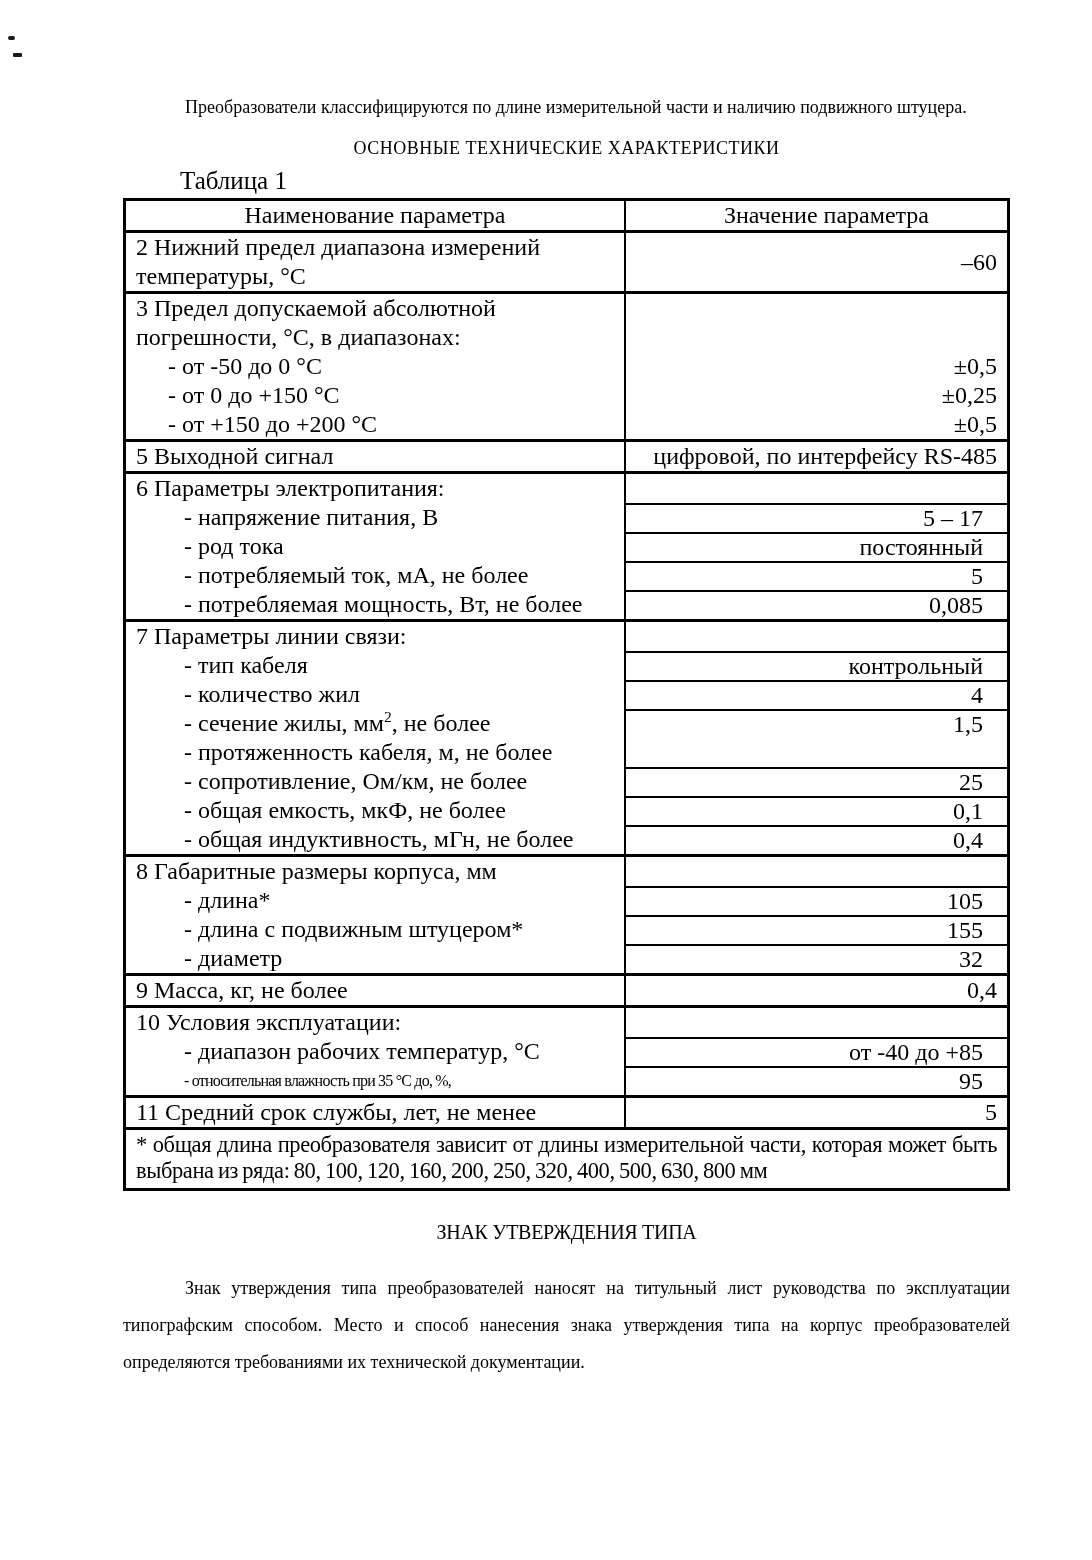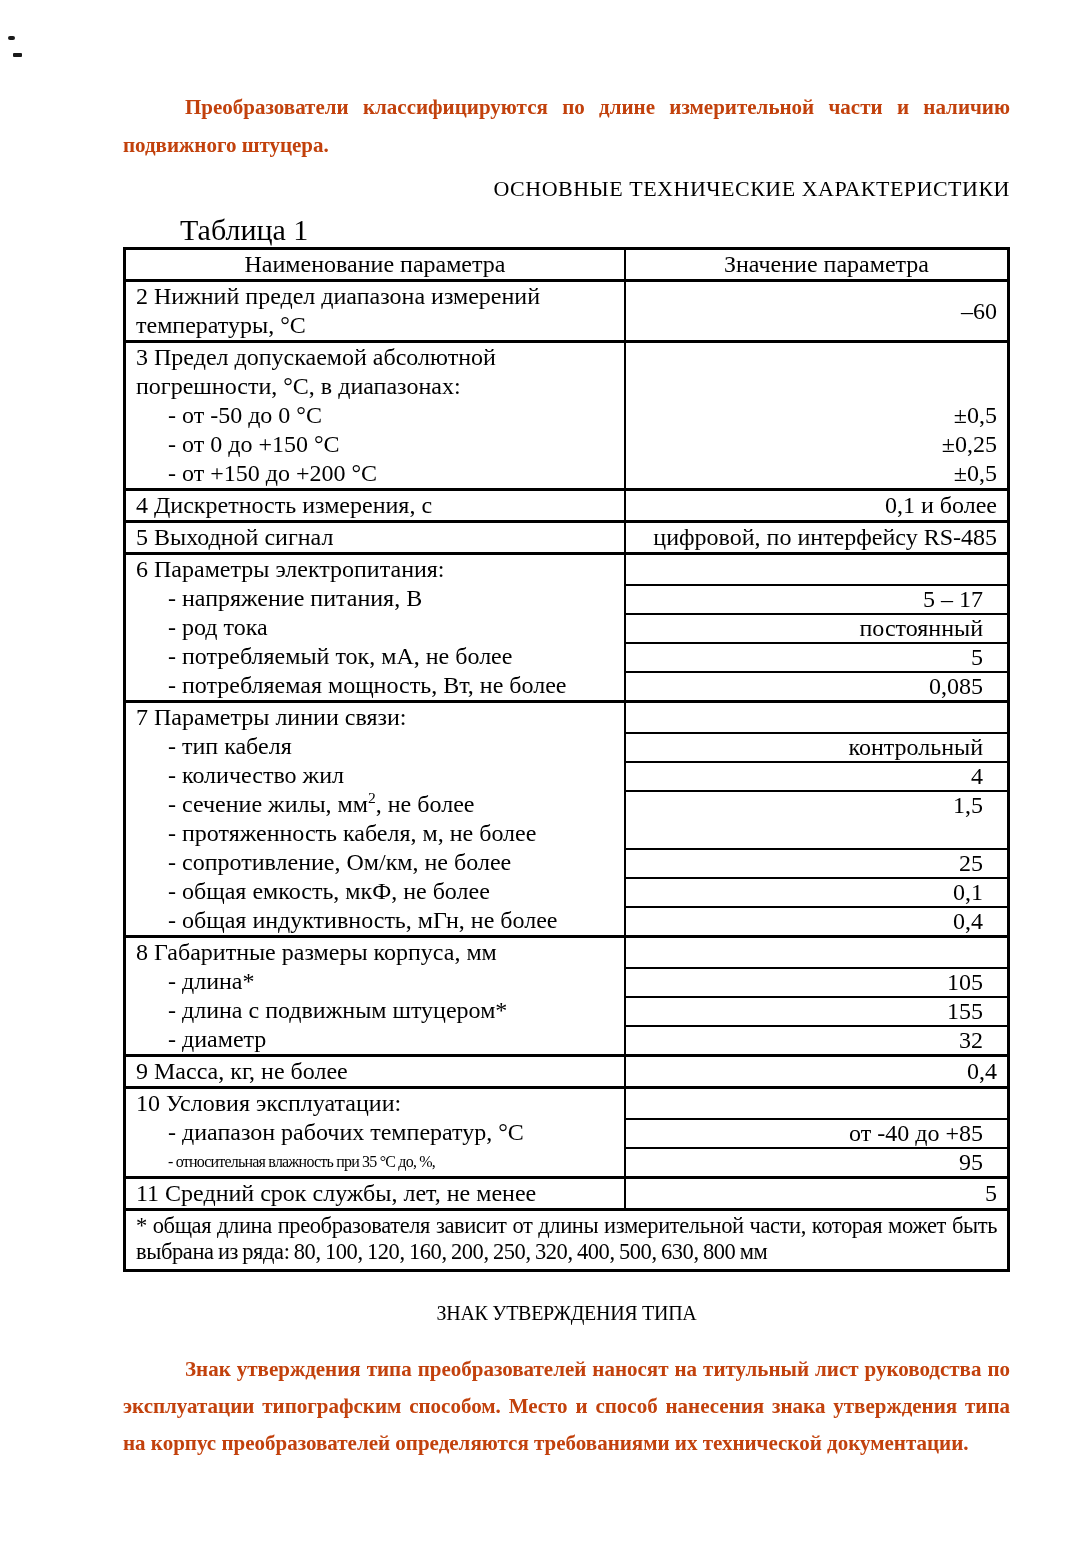--- a/index.html
+++ b/index.html
@@ -12,40 +12,39 @@
     color: #000000;
     font-family: "Liberation Serif", "DejaVu Serif", serif;
     overflow: hidden;
   }
   .speck1 { position: absolute; left: 8px;  top: 36px; width: 7px; height: 4px; background:#1a1a1a; border-radius: 2px; }
   .speck2 { position: absolute; left: 13px; top: 53px; width: 9px; height: 4px; background:#1a1a1a; border-radius: 1px; }
 
   .content { margin-left: 123px; width: 887px; }
 
   .body-par {
-    font-size: 21px;
+    font-size: 18px;
     line-height: 38px;
     text-align: justify;
-    color: #c2410c;
-    font-weight: bold;
+    color: #000000;
   }
   .indent { text-indent: 62px; }
   .intro { padding-top: 88px; }
 
   .h-main {
     margin-top: 12px;
-    font-size: 22px;
+    font-size: 18px;
     font-weight: normal;
-    text-align: right;
+    text-align: center;
     letter-spacing: 0.5px;
   }
   .tbl-caption {
-    margin-top: 14px;
+    margin-top: 8px;
     margin-left: 57px;
-    font-size: 30px;
+    font-size: 25px;
     line-height: 28px;
   }
 
   
   .ttable {
     margin-top: 3px;
     width: 887px;
     border: 3px solid #000;
     font-size: 24px;
   }
@@ -68,21 +67,21 @@
   .hdr .l, .hdr .valhdr { text-align: center; line-height: 29px; padding: 0; }
   .valhdr { flex: 1; border-radius: 12px; }
   .sub { padding-left: 32px; }
 
   
   .tgroup { border-top: 3px solid #000; }
   .grow { display: flex; }
   .gl {
     flex: 0 0 500px;
     border-right: 2px solid #000;
-    padding-left: 42px;
+    padding-left: 58px;
     padding-right: 8px;
     line-height: 29px;
     height: 29px;
     white-space: nowrap;
   }
   .gl.head { padding-left: 10px; }
   .gr {
     flex: 1 1 auto;
     border-top: 2px solid #000;
     height: 29px;
@@ -150,26 +149,20 @@
           <div class="sub">- от 0 до +150 °С</div>
           <div class="sub">- от +150 до +200 °С</div>
         </div>
         <div class="r bottom">
           <div class="val">±0,5</div>
           <div class="val">±0,25</div>
           <div class="val">±0,5</div>
         </div>
       </div>
 
-      <div class="trow">
-        <div class="l">4 Дискретность измерения, с</div>
-        <div class="r center">
-            <div class="val">0,1 и более</div>
-          </div>
-      </div>
 
       <div class="trow">
         <div class="l">5 Выходной сигнал</div>
         <div class="r center">
             <div class="val">цифровой, по интерфейсу RS-485</div>
           </div>
       </div>
 
       <div class="tgroup">
         <div class="grow">

